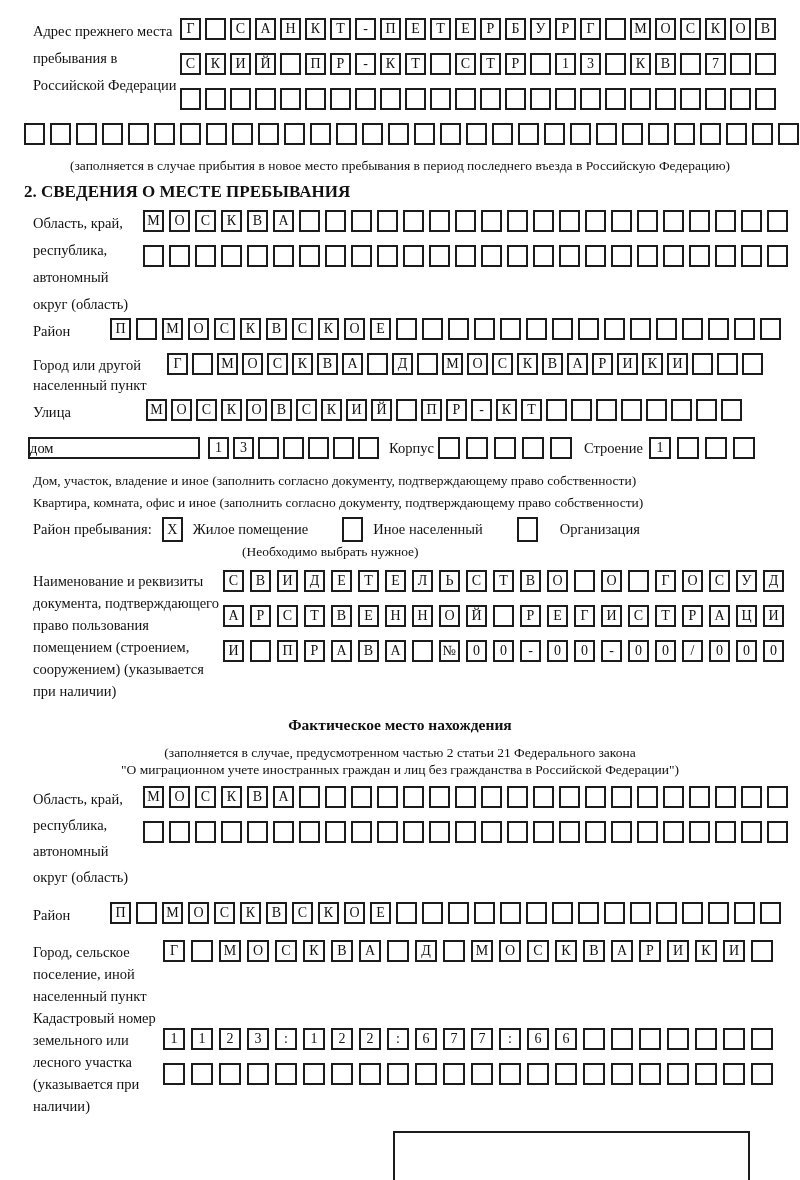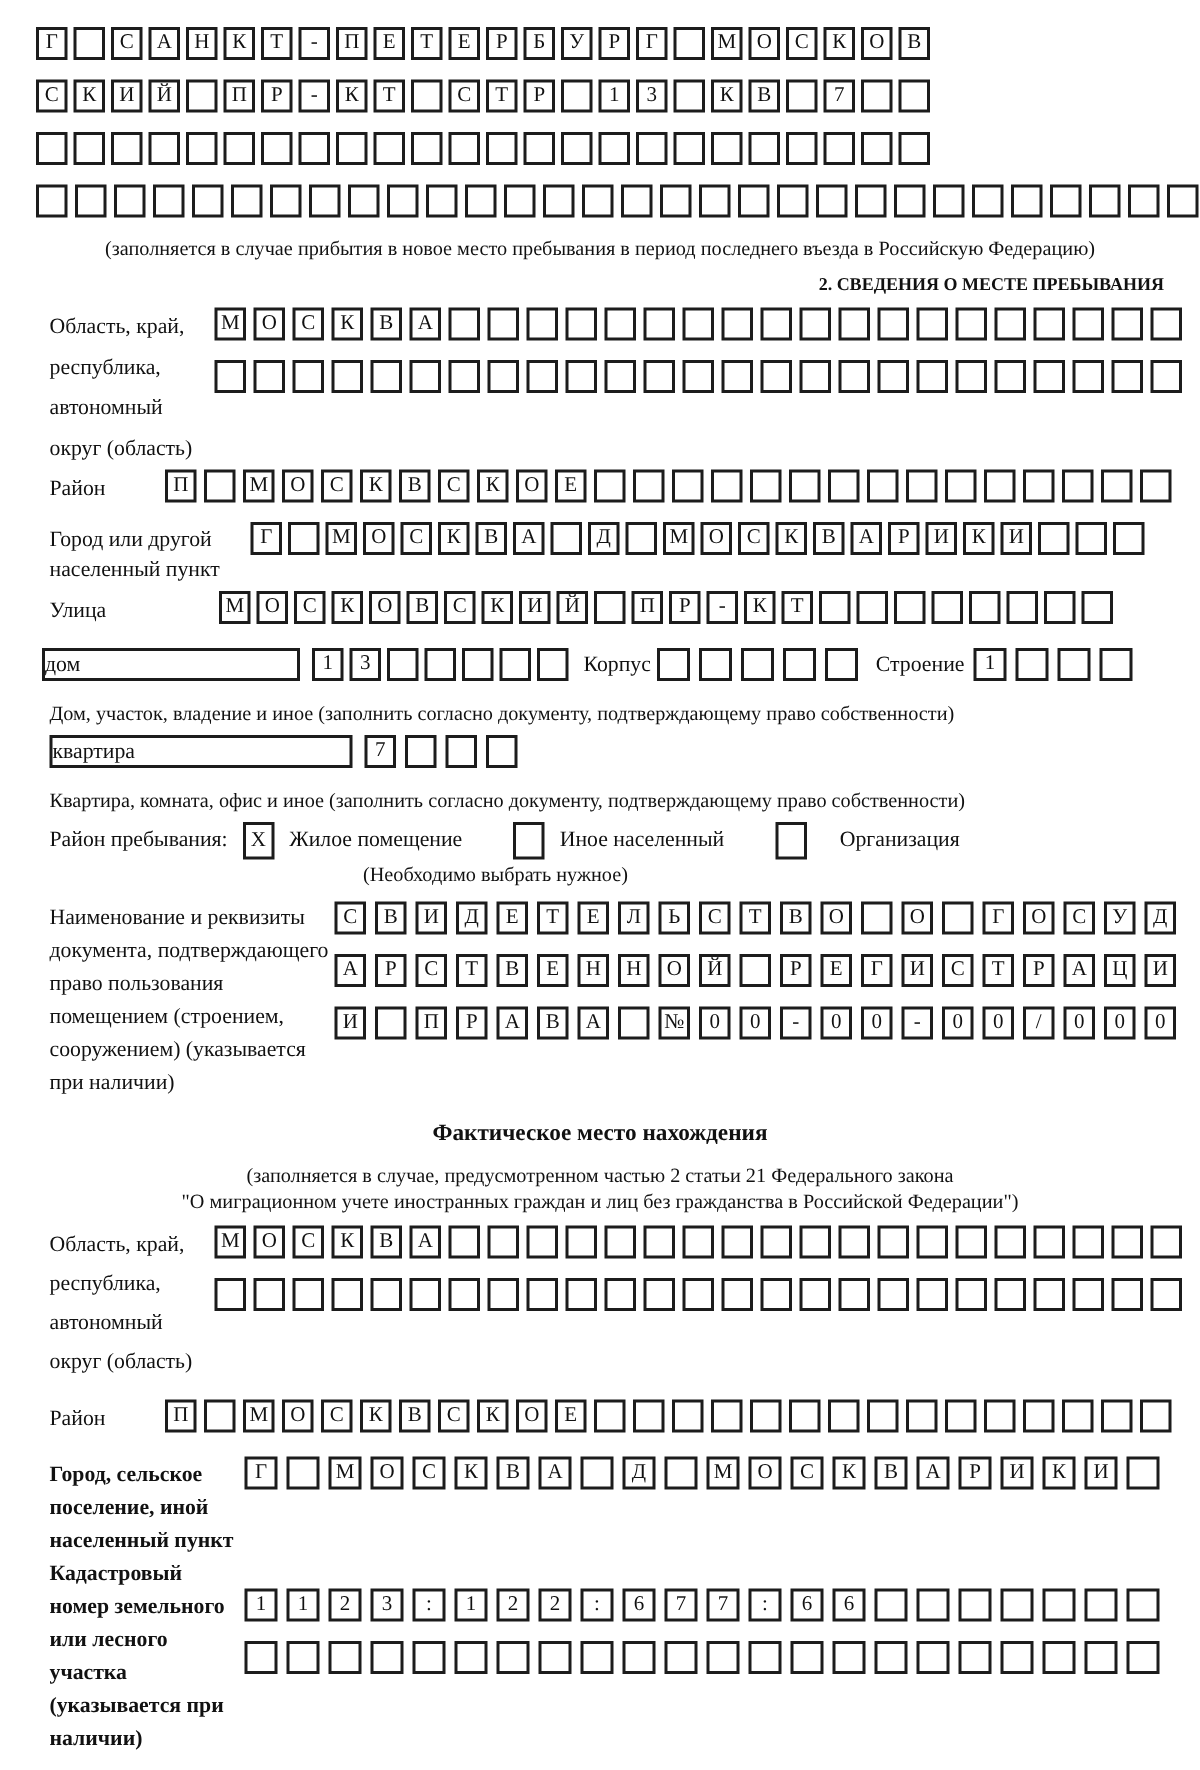--- a/index.html
+++ b/index.html
@@ -31,21 +31,21 @@
 
   .w156 { width: 156px; }
   .w119 { width: 119px; }
   .w86  { width: 86px; }
   .w143 { width: 143px; }
   .w122 { width: 122px; }
   .w139 { width: 139px; }
   .w205 { width: 205px; line-height: 22px; }
 
   .note { font-size: 13.5px; text-align: center; margin: 2px 14px 6px 0; }
-  .section-title { font-size: 12px; font-weight: bold; text-align: right; margin: 8px 14px 8px 0; }
+  .section-title { font-size: 17px; font-weight: bold; text-align: left; margin: 8px 14px 8px 0; }
 
   .named-box {
     border: 2px solid #1c1c1c; height: 22px; text-align: left;
     font-size: 14.5px; line-height: 18px; flex-shrink: 0;
   }
   .dom-box { width: 172px; margin-left: 4px; margin-right: 8px; }
   .kv-box  { width: 202px; margin-left: 9px; margin-right: 8px; }
   .inline-label { font-size: 14.5px; line-height: 22px; flex-shrink: 0; }
   .caption { font-size: 13.5px; margin: 1px 0 6px 9px; }
 
@@ -58,34 +58,35 @@
   .stay-opt { font-size: 14.5px; margin-right: 34px; }
   .choose-note { font-size: 13.5px; margin: 2px 0 10px 218px; }
 
   .doc-group { margin-top: 4px; }
   .doc-label { font-size: 14.5px; padding-left: 9px; }
 
   .actual-title { font-size: 15.5px; font-weight: bold; text-align: center; margin: 14px 14px 10px 0; }
   .actual-note { font-size: 13.5px; text-align: center; margin-right: 14px; line-height: 17px; }
   .actual-note.last { margin-bottom: 8px; }
 
-  .lh22 { line-height: 22px; font-weight: bold; }
+  .lh22 { line-height: 22px; }
   .lh26 { line-height: 26px; }
   .cad-rows { margin-top: 21px; }
 
   .stamp-wrap { margin-left: 369px; margin-top: 14px; width: 360px; }
   .stamp-box { width: 357px; height: 178px; border: 2px solid #1c1c1c; }
 </style>
 </head>
 <body>
 
 <div class="page">
 
 
   <div class="flexrow">
+    <div class="row-label w156">Адрес прежнего места пребывания в Российской Федерации</div>
     <div class="cellcol">
       <div class="cellrow"><span class="cell">Г</span><span class="cell"></span><span class="cell">С</span><span class="cell">А</span><span class="cell">Н</span><span class="cell">К</span><span class="cell">Т</span><span class="cell">-</span><span class="cell">П</span><span class="cell">Е</span><span class="cell">Т</span><span class="cell">Е</span><span class="cell">Р</span><span class="cell">Б</span><span class="cell">У</span><span class="cell">Р</span><span class="cell">Г</span><span class="cell"></span><span class="cell">М</span><span class="cell">О</span><span class="cell">С</span><span class="cell">К</span><span class="cell">О</span><span class="cell">В</span></div>
       <div class="cellrow"><span class="cell">С</span><span class="cell">К</span><span class="cell">И</span><span class="cell">Й</span><span class="cell"></span><span class="cell">П</span><span class="cell">Р</span><span class="cell">-</span><span class="cell">К</span><span class="cell">Т</span><span class="cell"></span><span class="cell">С</span><span class="cell">Т</span><span class="cell">Р</span><span class="cell"></span><span class="cell">1</span><span class="cell">3</span><span class="cell"></span><span class="cell">К</span><span class="cell">В</span><span class="cell"></span><span class="cell">7</span><span class="cell"></span><span class="cell"></span></div>
       <div class="cellrow"><span class="cell"></span><span class="cell"></span><span class="cell"></span><span class="cell"></span><span class="cell"></span><span class="cell"></span><span class="cell"></span><span class="cell"></span><span class="cell"></span><span class="cell"></span><span class="cell"></span><span class="cell"></span><span class="cell"></span><span class="cell"></span><span class="cell"></span><span class="cell"></span><span class="cell"></span><span class="cell"></span><span class="cell"></span><span class="cell"></span><span class="cell"></span><span class="cell"></span><span class="cell"></span><span class="cell"></span></div>
     </div>
   </div>
   <div class="cellrow p26"><span class="cell"></span><span class="cell"></span><span class="cell"></span><span class="cell"></span><span class="cell"></span><span class="cell"></span><span class="cell"></span><span class="cell"></span><span class="cell"></span><span class="cell"></span><span class="cell"></span><span class="cell"></span><span class="cell"></span><span class="cell"></span><span class="cell"></span><span class="cell"></span><span class="cell"></span><span class="cell"></span><span class="cell"></span><span class="cell"></span><span class="cell"></span><span class="cell"></span><span class="cell"></span><span class="cell"></span><span class="cell"></span><span class="cell"></span><span class="cell"></span><span class="cell"></span><span class="cell"></span><span class="cell"></span></div>
   <div class="note">(заполняется в случае прибытия в новое место пребывания в период последнего въезда в Российскую Федерацию)</div>
 
   <div class="section-title">2. СВЕДЕНИЯ О МЕСТЕ ПРЕБЫВАНИЯ</div>
@@ -116,24 +117,20 @@
   <div class="flexrow" style="margin-top:3px;">
     <div class="named-box dom-box">дом</div>
     <div class="cellrow"><span class="cell">1</span><span class="cell">3</span><span class="cell"></span><span class="cell"></span><span class="cell"></span><span class="cell"></span><span class="cell"></span></div>
     <div class="inline-label" style="margin-left:6px; margin-right:4px;">Корпус</div>
     <div class="cellrow p28"><span class="cell"></span><span class="cell"></span><span class="cell"></span><span class="cell"></span><span class="cell"></span></div>
     <div class="inline-label" style="margin-left:6px; margin-right:6px;">Строение</div>
     <div class="cellrow p28"><span class="cell">1</span><span class="cell"></span><span class="cell"></span><span class="cell"></span></div>
   </div>
   <div class="caption">Дом, участок, владение и иное (заполнить согласно документу, подтверждающему право собственности)</div>
 
-  <div class="flexrow" style="margin-top:4px;">
-    <div class="named-box kv-box">квартира</div>
-    <div class="cellrow p27"><span class="cell">7</span><span class="cell"></span><span class="cell"></span><span class="cell"></span></div>
-  </div>
   <div class="caption">Квартира, комната, офис и иное (заполнить согласно документу, подтверждающему право собственности)</div>
 
   <div class="flexrow stay-row">
     <span class="stay-label">Район пребывания:</span>
     <span class="checkbox">X</span>
     <span class="stay-opt">Жилое помещение</span>
     <span class="checkbox"></span>
     <span class="stay-opt">Иное населенный</span>
     <span class="checkbox" style="margin-right:22px;"></span>
     <span class="stay-opt">Организация</span>

